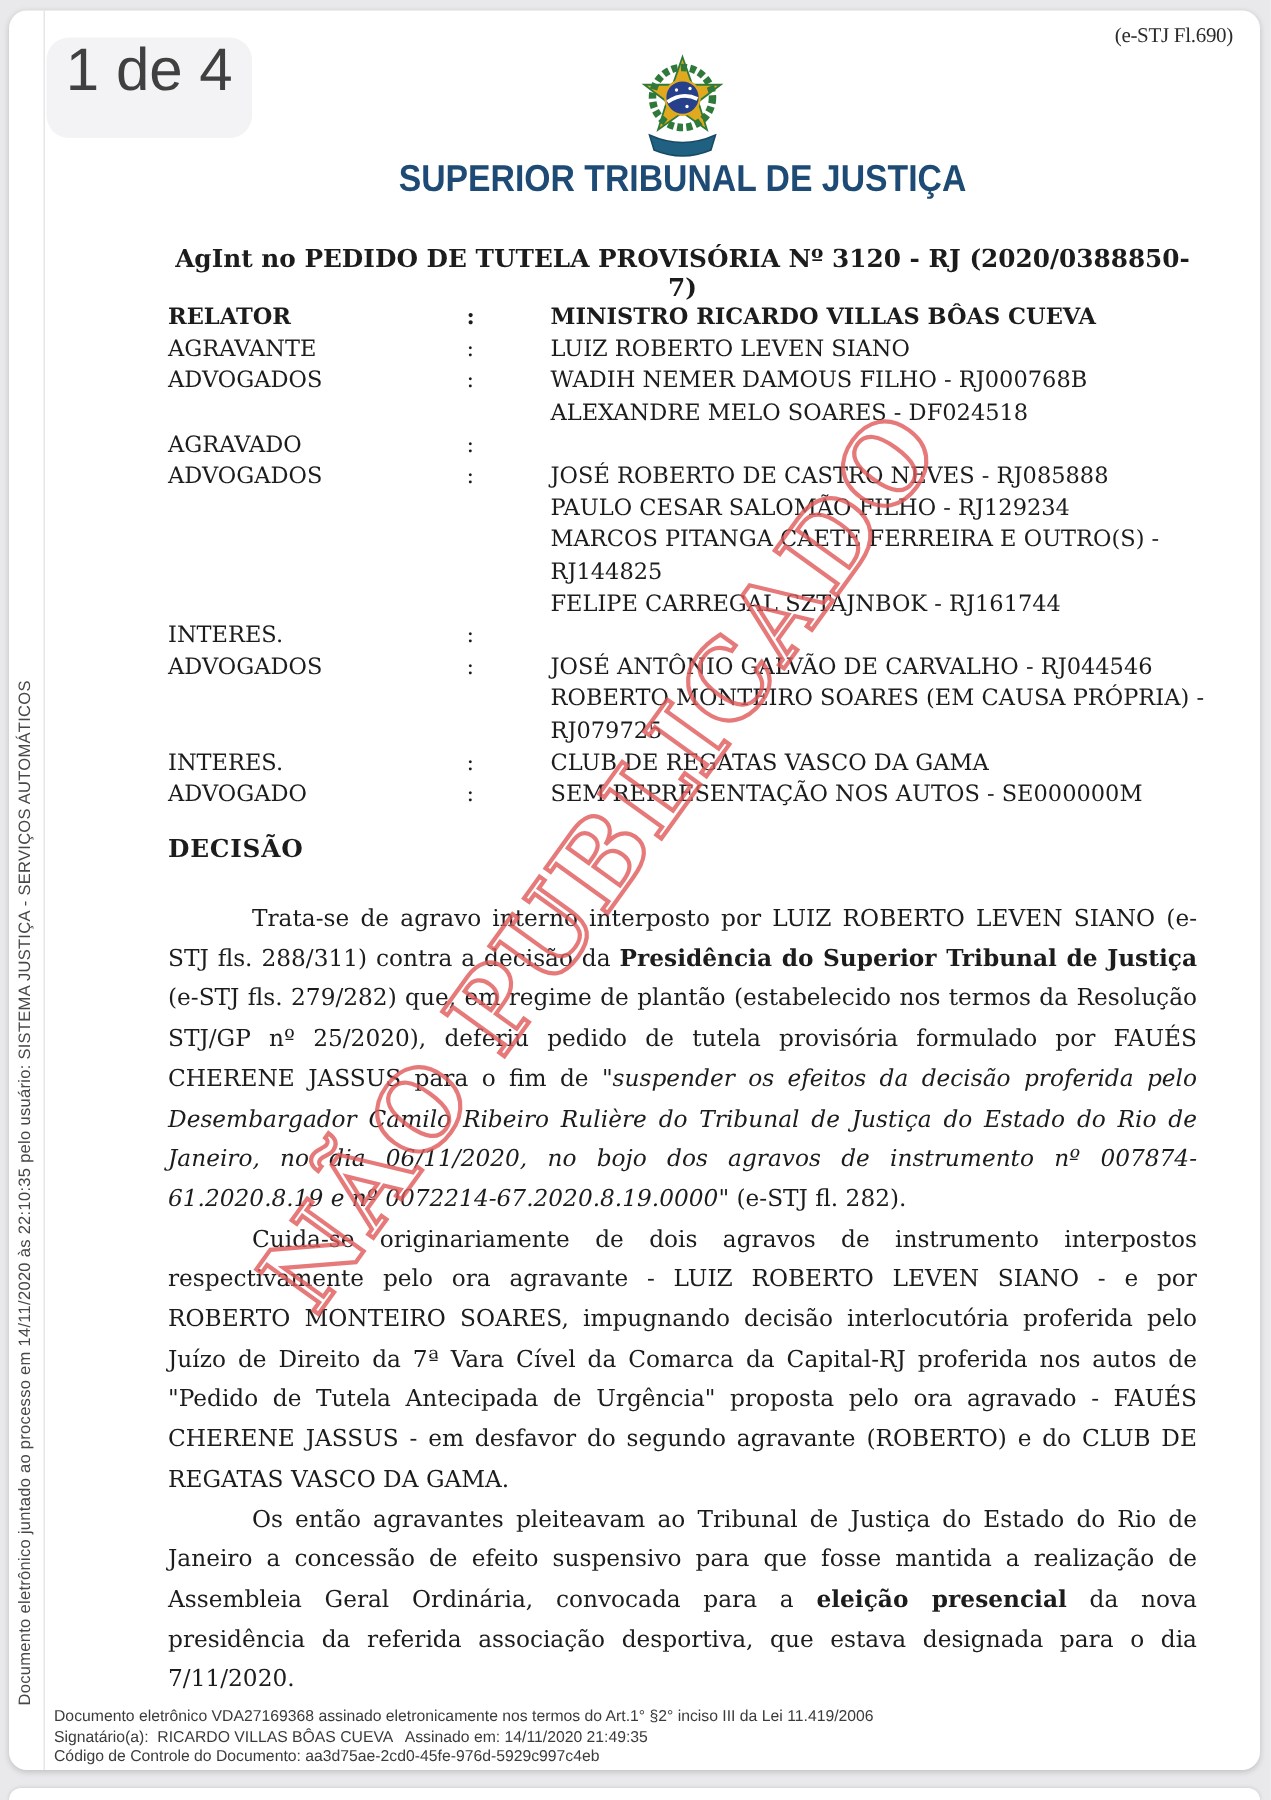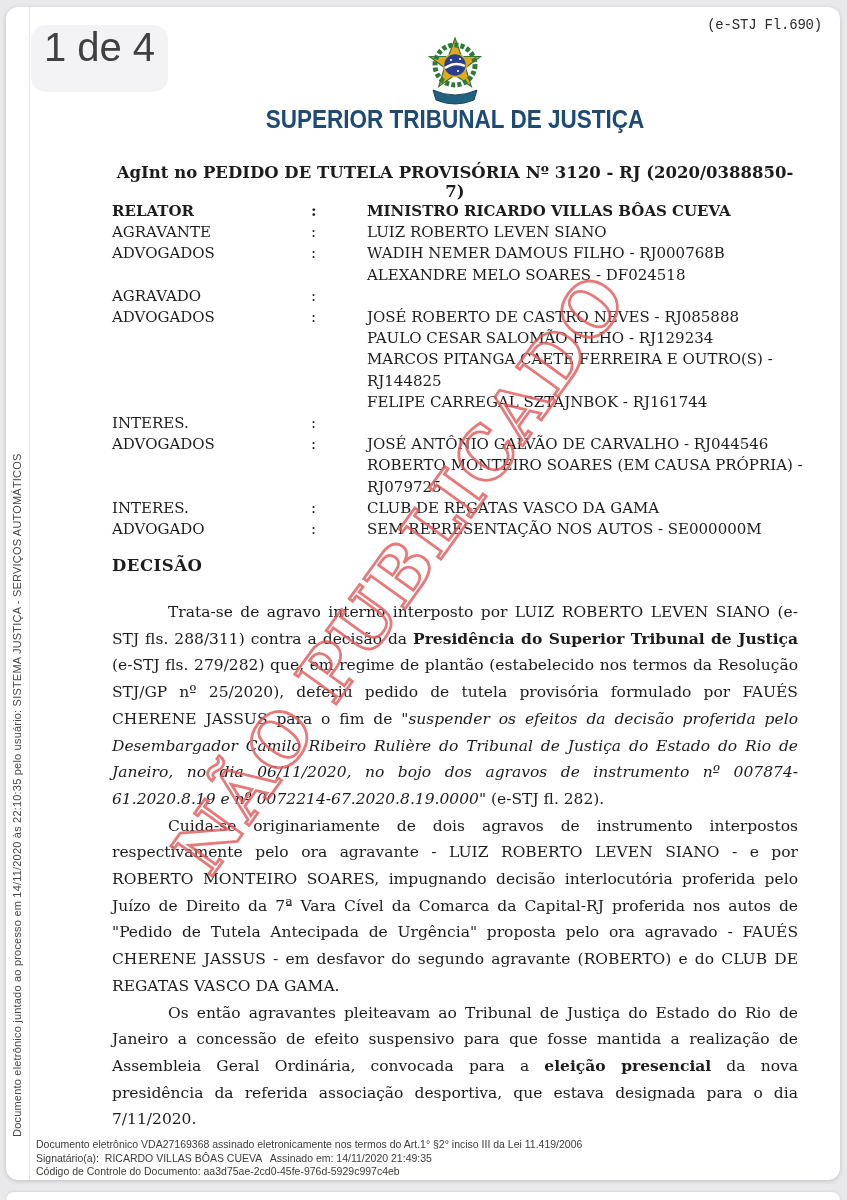--- a/index.html
+++ b/index.html
@@ -8,21 +8,21 @@
   .page{position:absolute;left:6px;top:7px;width:834px;height:1173px;
     background:#ffffff;border-radius:12px;box-shadow:0 1px 4px rgba(0,0,0,.18);}
   .page-inner-line{position:absolute;left:23px;top:0;width:1px;height:100%;
     background:#e6e6e9;}
   .next-page{position:absolute;left:6px;top:1192px;width:834px;height:8px;
     background:#ffffff;border-radius:10px 10px 0 0;box-shadow:0 0 3px rgba(0,0,0,.15);}
   .badge{position:absolute;left:31px;top:25px;width:137px;height:67px;
     background:#f3f3f5;border-radius:15px;display:flex;justify-content:center;
     color:#404040;font-size:40px;font-family:"Liberation Sans",sans-serif;}
   .folio{position:absolute;right:18px;top:10px;font-size:14px;color:#2b2b2b;
-    font-family:Liberation Mono, monospace;letter-spacing:-0.2px;}
+    font-family:Liberation Serif, serif;letter-spacing:-0.2px;}
   .arms{position:absolute;left:416px;top:28px;}
   .court-title{position:absolute;left:106px;top:98px;width:686px;text-align:center;
     font-family:"Liberation Sans",sans-serif;font-weight:bold;font-size:25px;
     transform:scaleX(0.9);transform-origin:center;}
   .case-header{position:absolute;left:106px;top:156px;width:686px;text-align:center;
     font-family:"DejaVu Serif","Liberation Serif",serif;font-weight:bold;font-size:16.5px;color:#1c1c1c;}
   .parties{position:absolute;left:106px;top:194px;width:692px;
     font-family:"DejaVu Serif","Liberation Serif",serif;font-size:15px;color:#1c1c1c;}
   .party-row{display:grid;grid-template-columns:157px 14px 1fr;line-height:21.2px;gap:42px;}
   .party-row.bold{font-weight:bold;}

